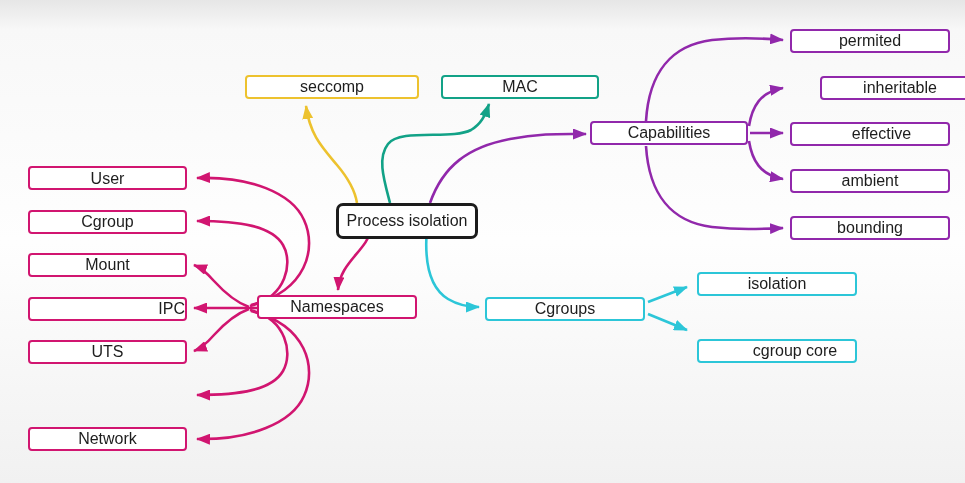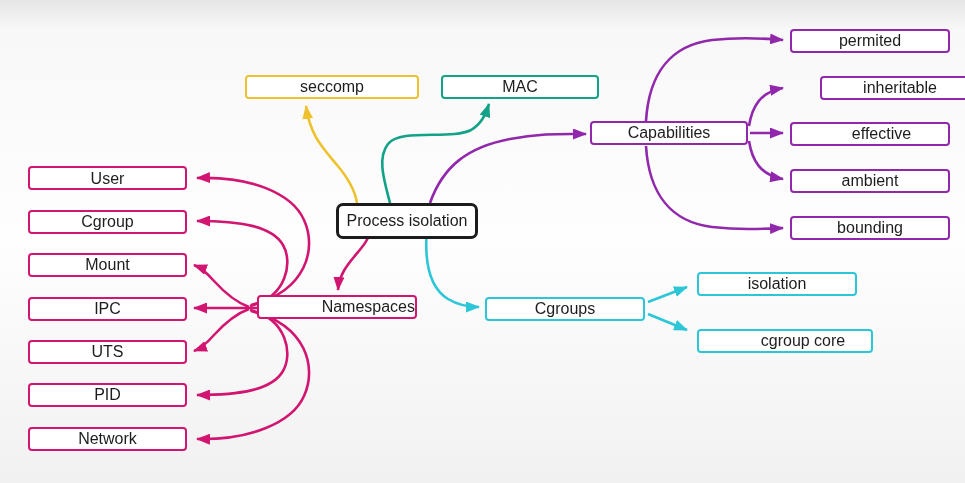--- a/index.html
+++ b/index.html
@@ -91,40 +91,37 @@
     </div>
   <div class="node" style="left: 790px; top: 216px; width: 160px; border-color: rgb(145, 40, 171);">
       <span>bounding</span>
     </div>
   <div class="node" style="left: 485px; top: 297px; width: 160px; border-color: rgb(44, 198, 216);">
       <span>Cgroups</span>
     </div>
   <div class="node" style="left: 697px; top: 272px; width: 160px; border-color: rgb(44, 198, 216);">
       <span>isolation</span>
     </div>
-  <div class="node" style="left: 697px; top: 329px; width: 176px; border-color: rgb(44, 198, 216); padding-left: 36px;">
+  <div class="node" style="left: 697px; top: 339px; width: 160px; border-color: rgb(44, 198, 216); padding-left: 36px;">
       <span>cgroup core</span>
     </div>
-  <div class="node" style="left: 257px; top: 295px; width: 160px; border-color: rgb(209, 21, 112); justify-content: flex-end;">
+  <div class="node" style="left: 257px; top: 295px; width: 160px; border-color: rgb(209, 21, 112);">
       <span>Namespaces</span>
     </div>
   <div class="node" style="left: 28px; top: 166px; width: 159px; border-color: rgb(209, 21, 112); align-items: flex-end;">
       <span>User</span>
     </div>
   <div class="node" style="left: 28px; top: 210px; width: 159px; border-color: rgb(209, 21, 112);">
       <span>Cgroup</span>
     </div>
   <div class="node" style="left: 28px; top: 253px; width: 159px; border-color: rgb(209, 21, 112);">
       <span>Mount</span>
     </div>
-  <div class="node" style="left: 28px; top: 297px; width: 159px; border-color: rgb(209, 21, 112);">
+  <div class="node" style="left: 28px; top: 297px; width: 159px; border-color: rgb(209, 21, 112); justify-content: flex-end;">
       <span>IPC</span>
     </div>
   <div class="node" style="left: 28px; top: 340px; width: 159px; border-color: rgb(209, 21, 112);">
       <span>UTS</span>
-    </div>
-  <div class="node" style="left: 28px; top: 383px; width: 159px; border-color: rgb(209, 21, 112);">
-      <span>PID</span>
     </div>
   <div class="node" style="left: 28px; top: 427px; width: 159px; border-color: rgb(209, 21, 112);">
       <span>Network</span>
     </div>
 </div>
 
 </body></html>

